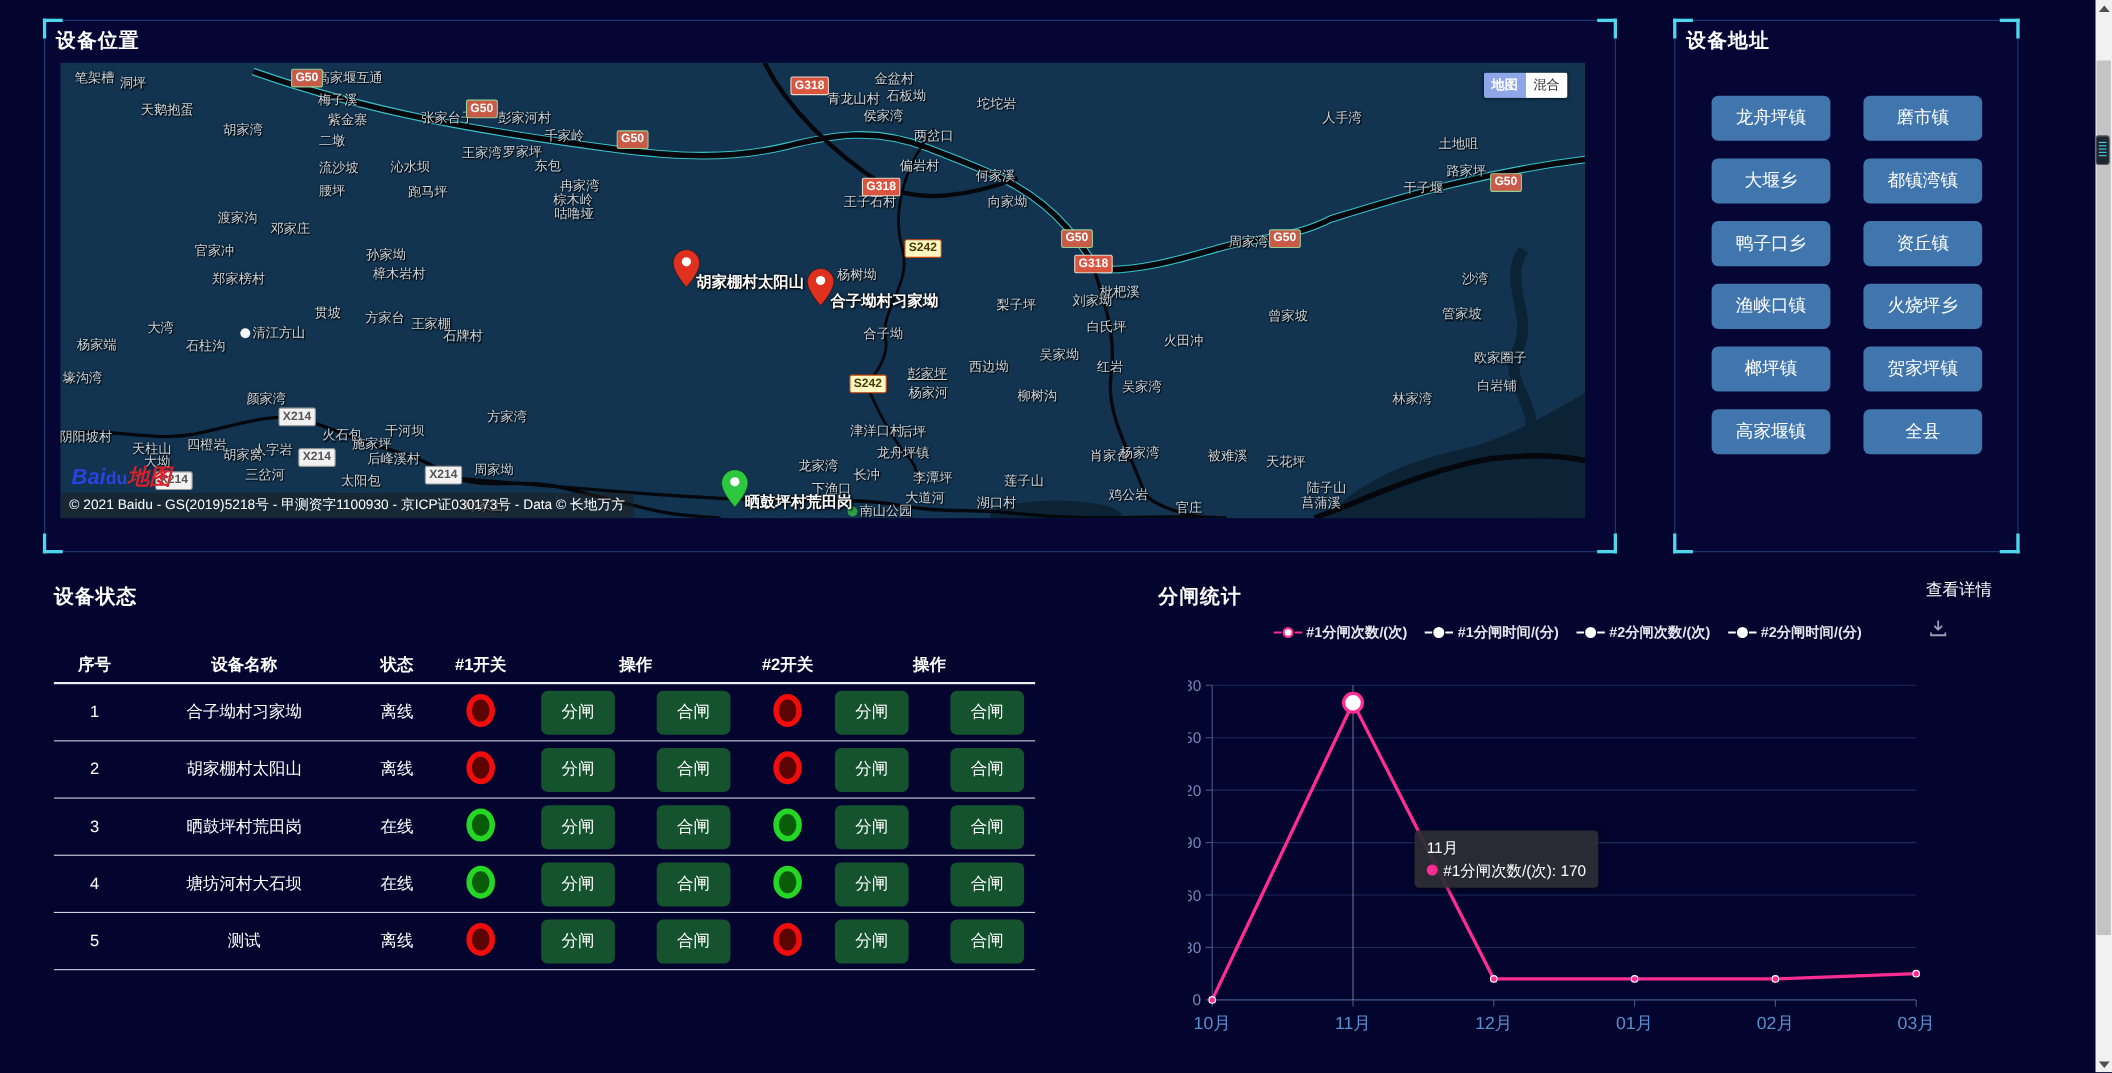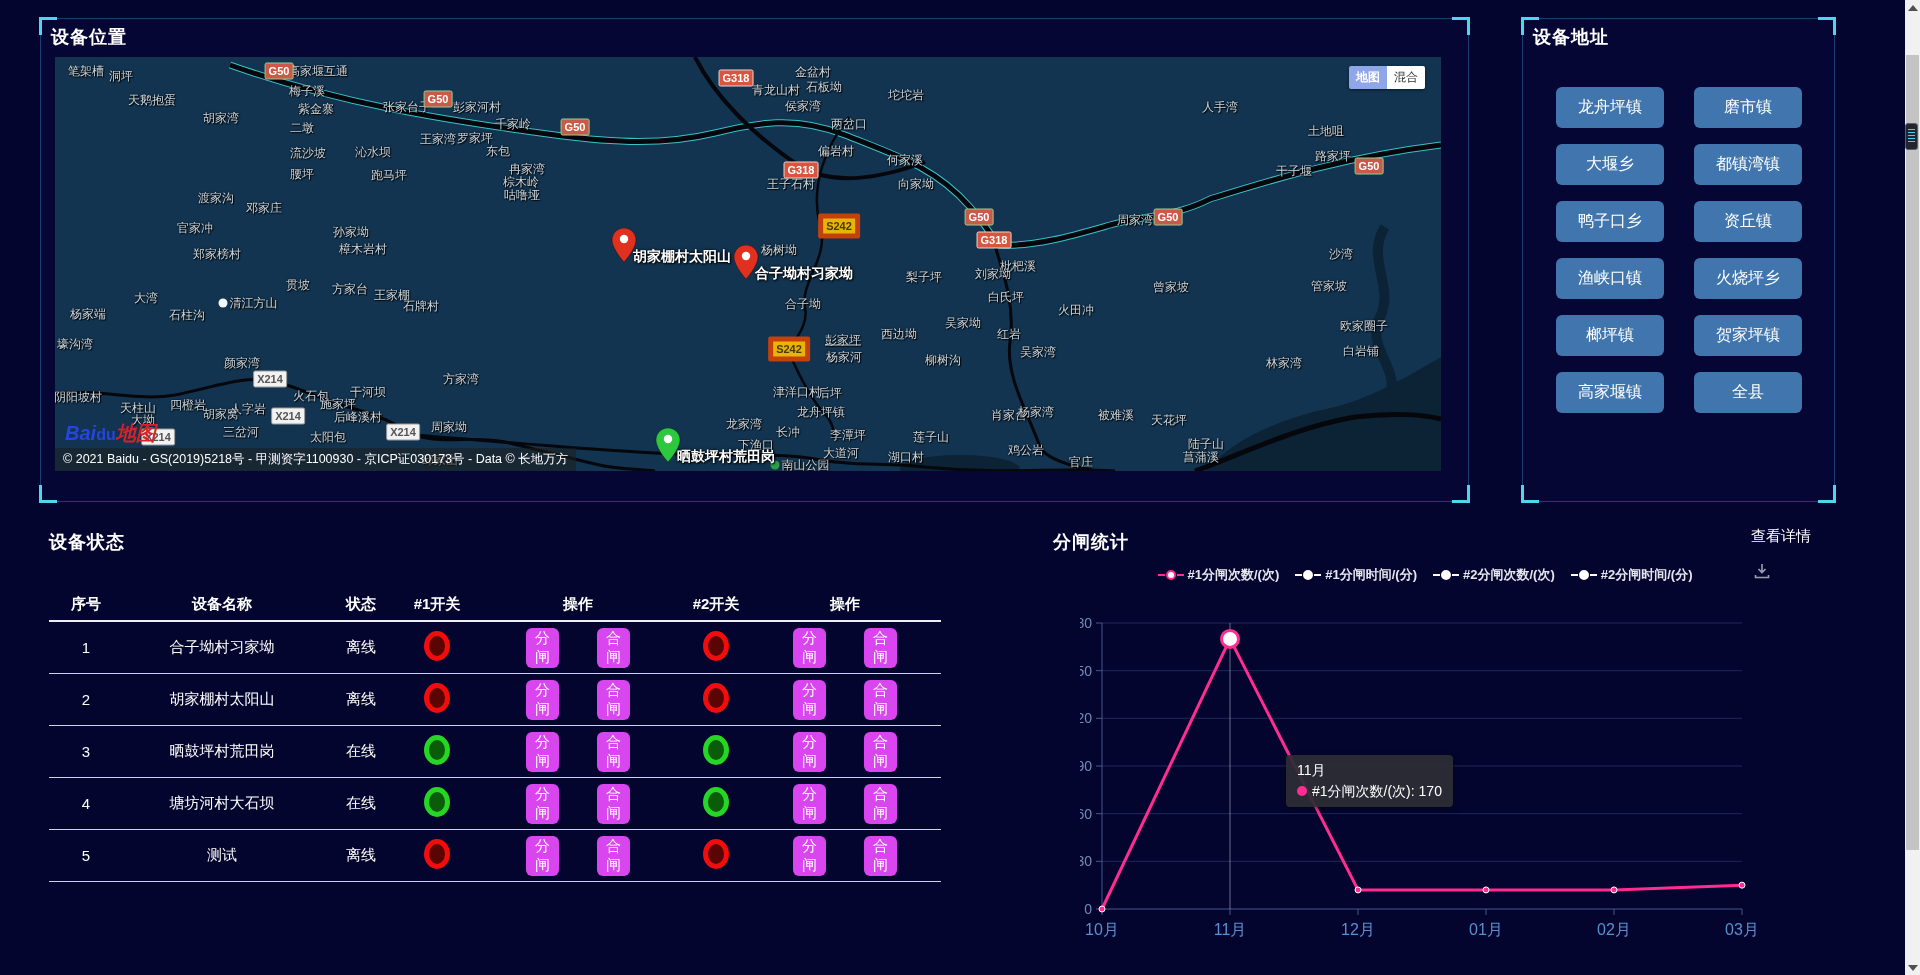--- a/index.html
+++ b/index.html
@@ -17,21 +17,21 @@
   .c-br{right:-2px;bottom:-2px;border-left:none;border-top:none;}
 
   
   .map{position:absolute;left:14px;top:38px;width:1386px;height:414px;background:#123450;overflow:hidden;}
   .map svg.roads{position:absolute;left:0;top:0;}
   .mlabel{position:absolute;transform:translate(-50%,-50%);color:#ccd5dc;font-size:12px;white-space:nowrap;text-shadow:1px 1px 1px #000,0 0 2px #000;}
   .poi-dot{display:inline-block;width:9px;height:9px;border-radius:50%;margin-right:2px;vertical-align:-1px;}
   .badge{position:absolute;transform:translate(-50%,-50%);font-size:11px;font-weight:bold;padding:0 3px;border-radius:2px;line-height:15px;white-space:nowrap;}
   .badge-g50{background:#c95a48;border:1px solid #93cf93;color:#fff;}
   .badge-g318{background:#d95540;border:1px solid #e8d8c8;color:#fff;}
-  .badge-s242{background:#eab308;border:5px solid #c2410c;color:#473c00;}
+  .badge-s242{background:#fef9c3;border:1px solid #c2410c;color:#473c00;}
   .badge-x214{background:#f2f2f2;border:1px solid #999;color:#555;}
   .marker{position:absolute;transform:translate(-50%,-100%);}
   .marker .mk-label{position:absolute;left:22px;bottom:0px;color:#fff;font-size:14px;font-weight:bold;white-space:nowrap;text-shadow:1px 1px 2px #000,0 0 3px #000;}
   .map-ctrl{position:absolute;right:16px;top:9px;display:flex;font-size:12px;box-shadow:0 1px 3px rgba(0,0,0,.5);border-radius:2px;overflow:hidden;}
   .map-ctrl span{padding:3px 7px;}
   .map-ctrl .on{background:#8fa7e8;color:#fff;font-weight:bold;}
   .map-ctrl .off{background:#fff;color:#333;}
   .baidu-logo{position:absolute;left:10px;bottom:24px;font-size:20px;font-weight:bold;font-style:italic;}
   .baidu-logo .b1{color:#2744e0;}
   .baidu-logo .paw{color:#2744e0;font-style:normal;font-size:16px;}
@@ -41,21 +41,21 @@
   
   .addr-grid{position:absolute;left:33px;top:68px;display:grid;grid-template-columns:108px 108px;column-gap:30px;row-gap:16px;}
   .addr-btn{height:41px;background:#4076ad;border:none;border-radius:6px;color:#fff;font-size:16px;font-family:inherit;cursor:pointer;}
 
   
   .status-table{position:absolute;left:49px;top:564px;width:892px;color:#fff;font-size:15px;margin-top:24px;}
   .t-row{display:grid;grid-template-columns:74px 198px 80px 72px 210px 66px 192px;align-items:center;height:51px;border-bottom:1px solid #cfd3de;}
   .t-head{height:32px;font-weight:bold;border-bottom:2px solid #eceef4;}
   .t-cell{text-align:center;}
   .ops{display:flex;justify-content:center;gap:38px;}
-  .op-btn{width:33px;height:40px;background:#d946ef;border:none;border-radius:6px;color:#fff;font-size:15px;font-family:inherit;cursor:pointer;}
+  .op-btn{width:67px;height:40px;background:#14532d;border:none;border-radius:6px;color:#fff;font-size:15px;font-family:inherit;cursor:pointer;}
   .ind{display:inline-block;width:16px;height:20px;border-radius:50%;border-style:solid;border-width:5px;}
   .ind-red{border-color:#f20d0d;background:#5a0404;}
   .ind-green{border-color:#25d625;background:#0a5c0a;}
 
   
   .view-details{position:absolute;left:1751px;top:527px;color:#fff;font-size:15px;cursor:pointer;}
   .dl-icon{position:absolute;left:1753px;top:562px;cursor:pointer;}
   .legend{position:absolute;left:1095px;top:566px;width:660px;display:flex;justify-content:center;gap:16px;font-weight:bold;}
   .lg-item{display:flex;align-items:center;gap:4px;color:#e6e6ee;font-size:13px;cursor:pointer;white-space:nowrap;}
   .chart-tooltip{position:absolute;left:1286px;top:755px;background:rgba(44,46,53,.92);border-radius:4px;padding:5px 11px;color:#fff;font-size:14px;line-height:21px;white-space:nowrap;box-shadow:0 2px 6px rgba(0,0,0,.4);}

